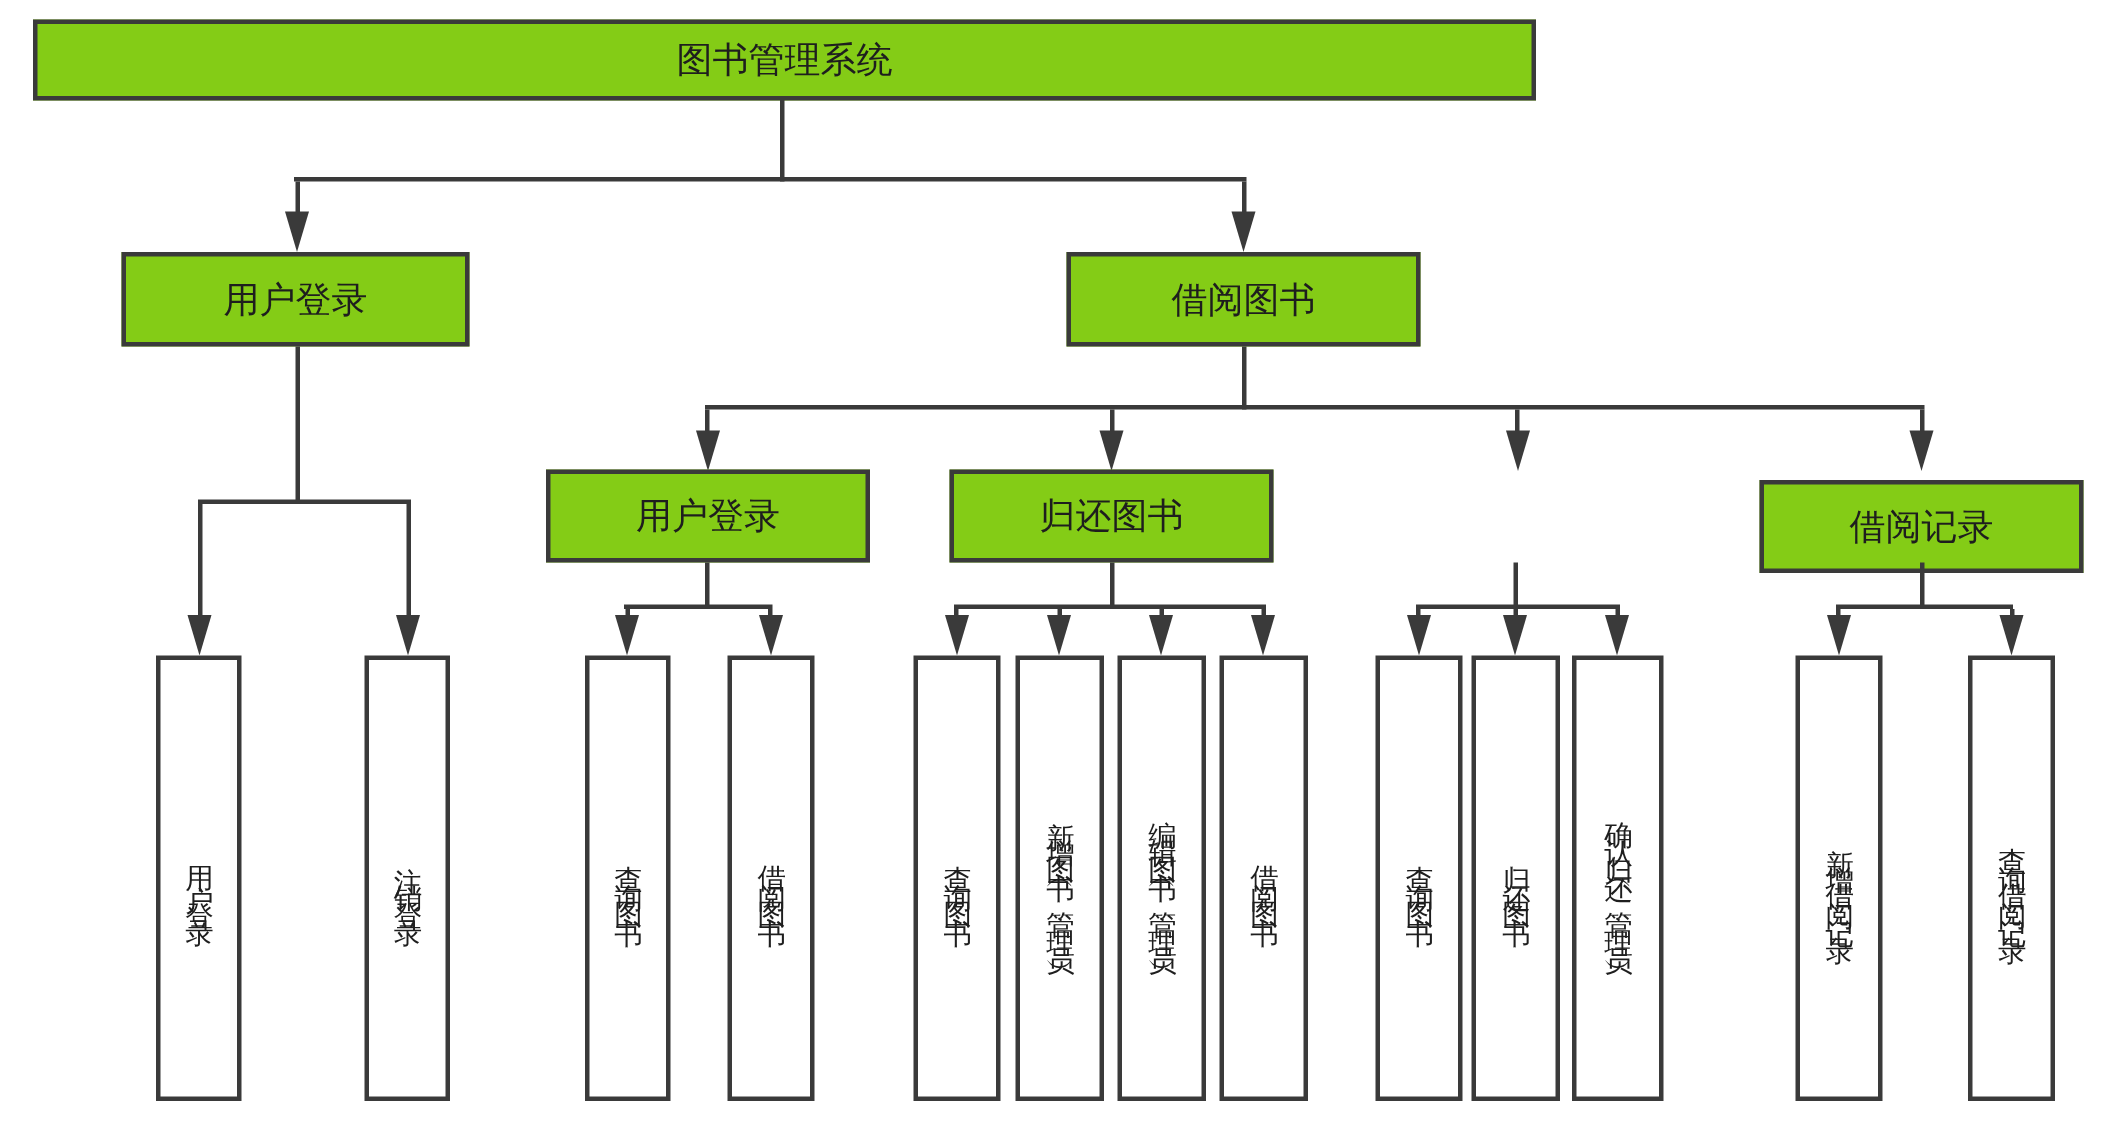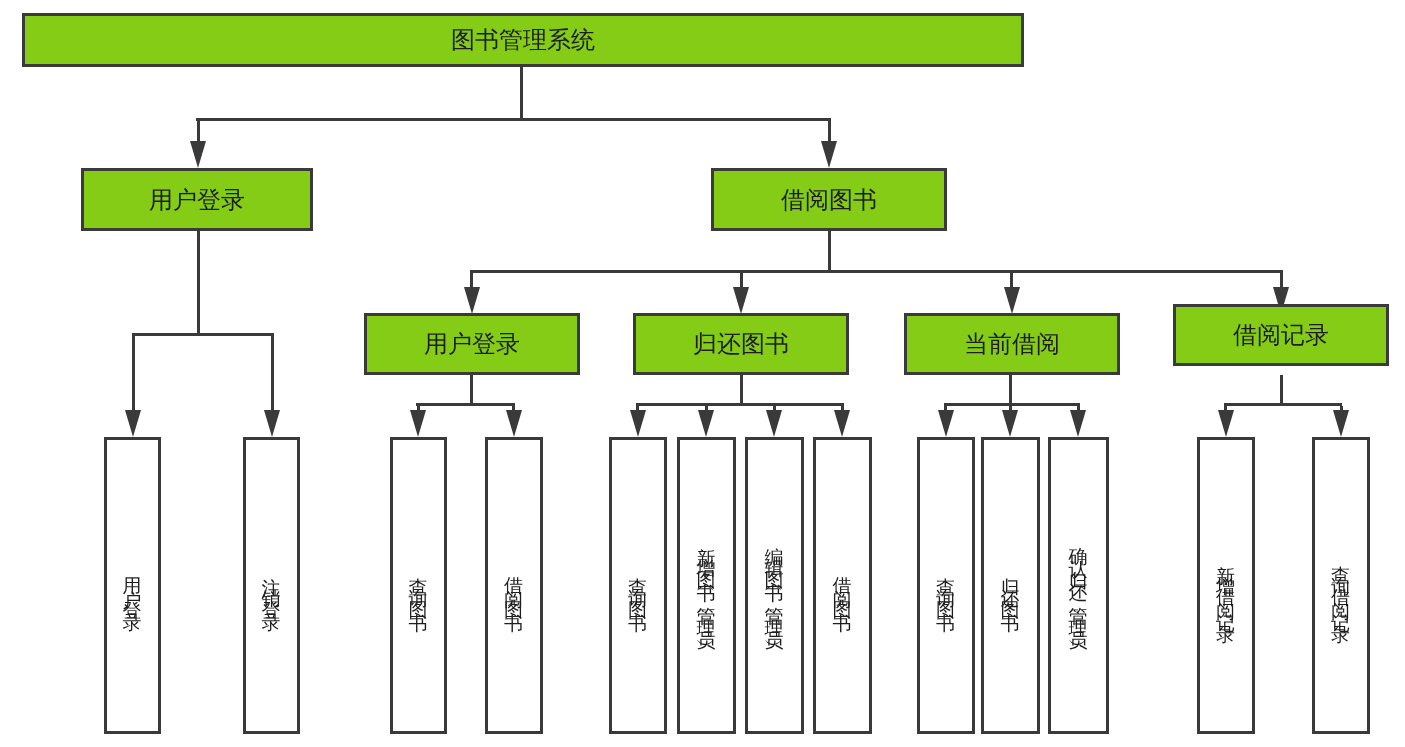--- a/index.html
+++ b/index.html
@@ -86,22 +86,21 @@
   <div class="arrow" style="left:464px;top:287px;"></div>
   <div class="vline" style="left:740px;top:273px;height:15px;"></div>
   <div class="arrow" style="left:733px;top:287px;"></div>
   <div class="vline" style="left:1010px;top:273px;height:15px;"></div>
   <div class="arrow" style="left:1004px;top:287px;"></div>
   <div class="vline" style="left:1280px;top:273px;height:15px;"></div>
   <div class="arrow" style="left:1273px;top:287px;"></div>
 
   <div class="box" style="left:364px;top:313px;width:210px;height:56px;">用户登录</div>
   <div class="box" style="left:633px;top:313px;width:210px;height:56px;">归还图书</div>
-  <div class="box" style="left:904px;top:313px;width:210px;height:56px;">当前借阅</div>
-  <div class="box" style="left:1173px;top:304px;width:210px;height:56px;">借阅记录</div>
+  <div class="box" style="left:1173px;top:320px;width:210px;height:56px;">借阅记录</div>
 
   <div class="vline" style="left:470px;top:375px;height:31px;"></div>
   <div class="hline" style="left:416px;top:403px;width:99px;"></div>
   <div class="vline" style="left:417px;top:406px;height:6px;"></div>
   <div class="arrow" style="left:410px;top:410px;"></div>
   <div class="vline" style="left:512px;top:406px;height:6px;"></div>
   <div class="arrow" style="left:506px;top:410px;"></div>
 
   <div class="vline" style="left:740px;top:375px;height:31px;"></div>
   <div class="hline" style="left:636px;top:403px;width:208px;"></div>

